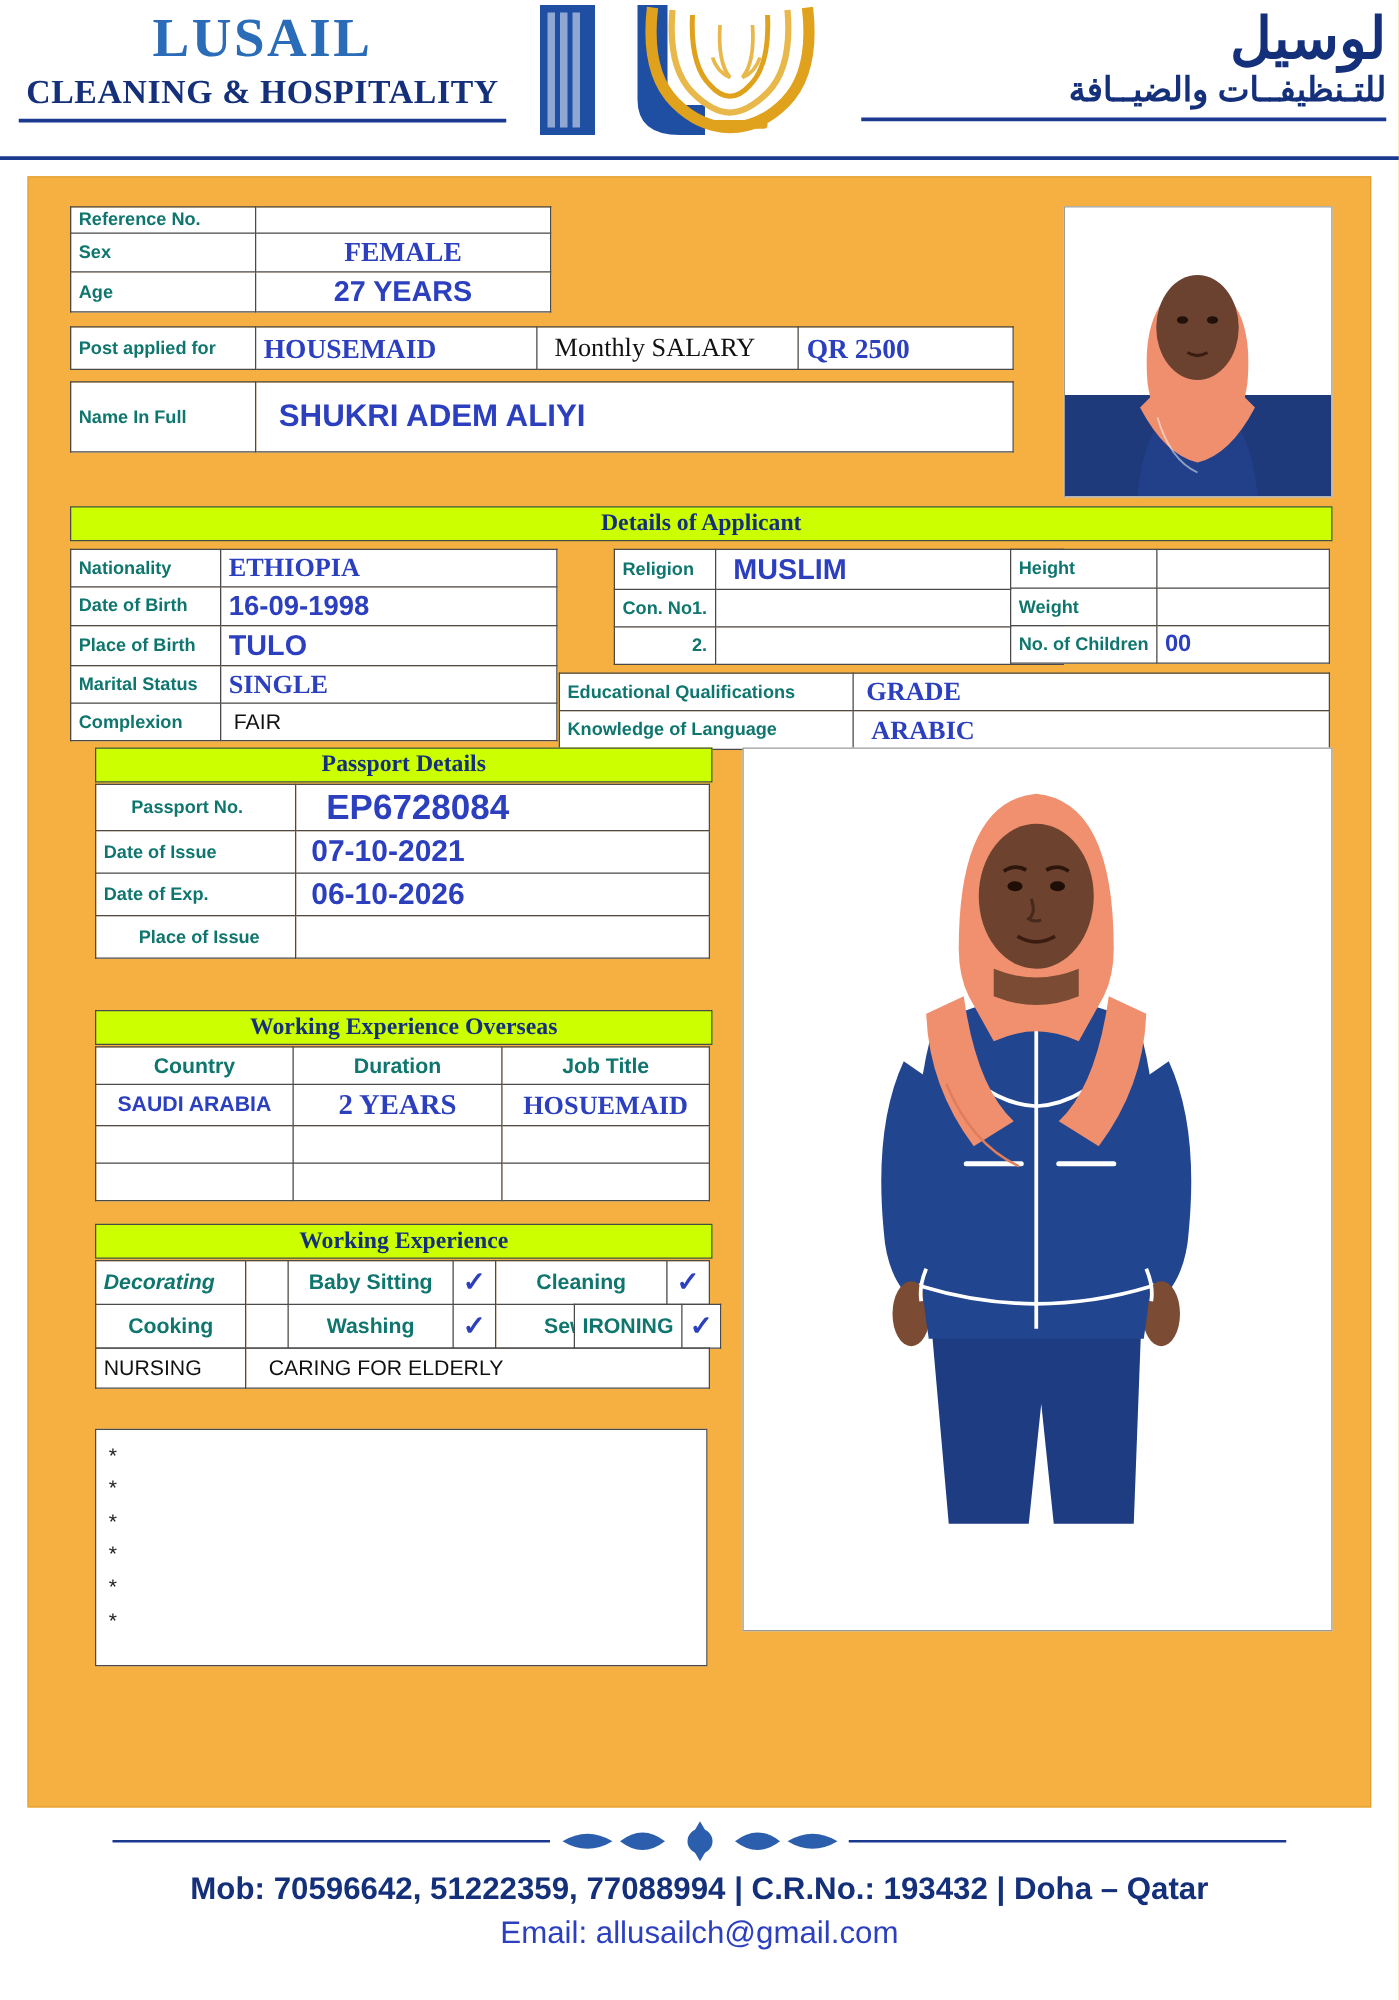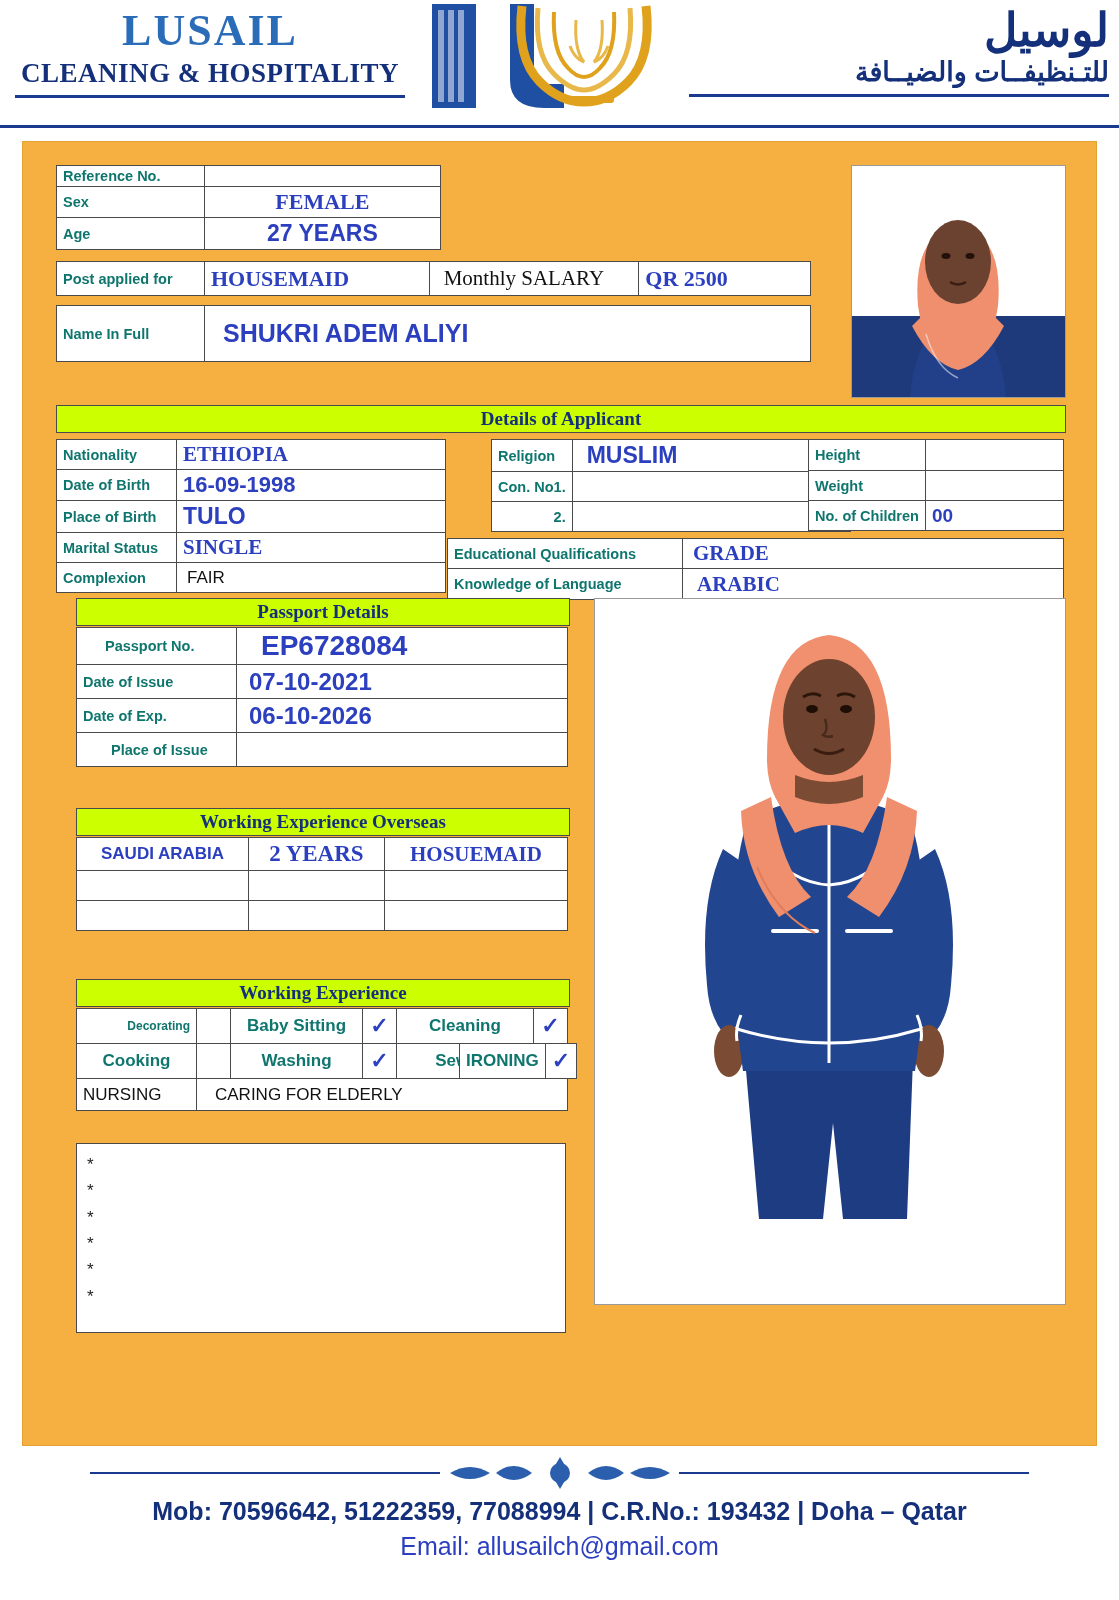--- a/index.html
+++ b/index.html
@@ -292,20 +292,25 @@
       <tr>
         <td class="cell lbl" style="height:34px;padding-left:34px;">Place of Issue</td>
         <td class="cell"></td>
       </tr>
     </tbody>
         </table>
 
     <div class="band sec-title" style="position:absolute;left:20px;top:210px;width:492px;">Working Experience Overseas</div>
     <table style="position:absolute;left:20px;top:239px;width:492px;">
       <tbody>
+            <tr>
+        <td class="cell lbl" style="width:158px;height:30px;text-align:center;font-size:17px;">Country</td>
+        <td class="cell lbl" style="width:167px;text-align:center;font-size:17px;">Duration</td>
+        <td class="cell lbl" style="text-align:center;font-size:17px;">Job Title</td>
+      </tr>
       <tr>
         <td class="cell val-blue" style="height:33px;text-align:center;font-size:17px;">SAUDI ARABIA</td>
         <td class="cell val-blue serif" style="text-align:center;font-size:23px;">2 YEARS</td>
         <td class="cell val-blue serif" style="text-align:center;font-size:21px;">HOSUEMAID</td>
       </tr>
       <tr>
         <td class="cell" style="height:30px;"></td>
         <td class="cell"></td>
         <td class="cell"></td>
       </tr>
@@ -314,21 +319,21 @@
         <td class="cell"></td>
         <td class="cell"></td>
       </tr>
     </tbody>
         </table>
 
     <div class="band sec-title" style="position:absolute;left:20px;top:381px;width:492px;">Working Experience</div>
     <table style="position:absolute;left:20px;top:410px;width:492px;">
       <tbody>
             <tr>
-        <td class="cell lbl" style="width:120px;height:35px;text-align:right;font-size:12px;">Decorating</td>
+        <td class="cell lbl" style="width:120px;height:35px;text-align:left;font-size:17px;font-style:italic;">Decorating</td>
         <td class="cell" style="width:34px;"></td>
         <td class="cell lbl" style="width:132px;text-align:center;font-size:17px;">Baby Sitting</td>
         <td class="cell" style="width:34px;text-align:center;"><span class="chk">✓</span></td>
         <td class="cell lbl" style="text-align:center;font-size:17px;">Cleaning</td>
         <td class="cell" style="width:34px;text-align:center;"><span class="chk">✓</span></td>
       </tr>
       <tr>
         <td class="cell lbl" style="height:35px;text-align:center;font-size:17px;">Cooking</td>
         <td class="cell"></td>
         <td class="cell lbl" style="text-align:center;font-size:17px;">Washing</td>

